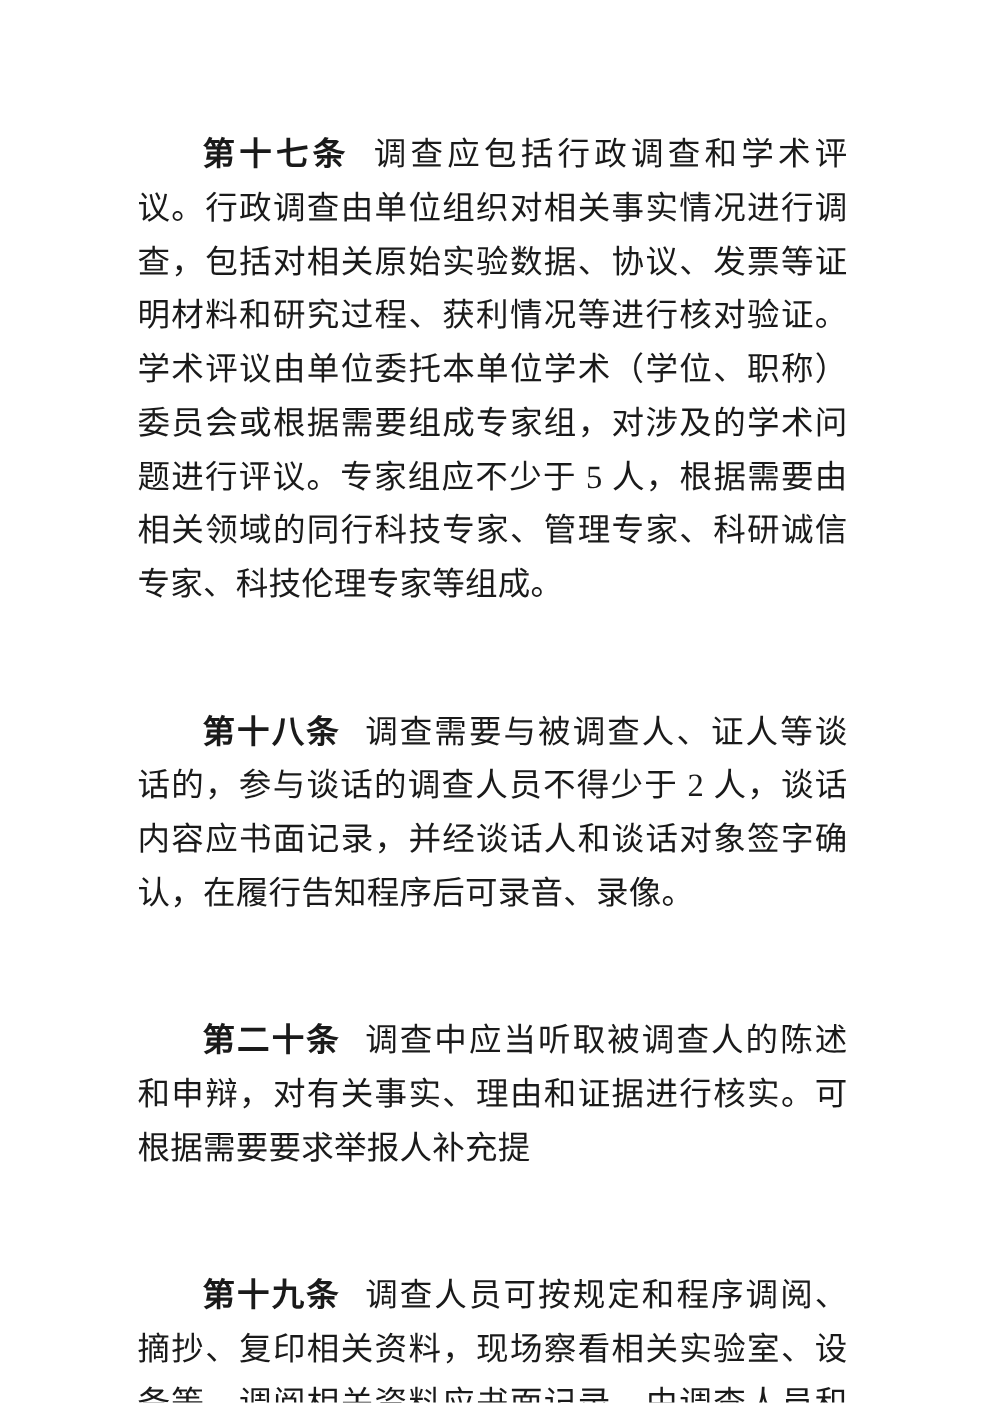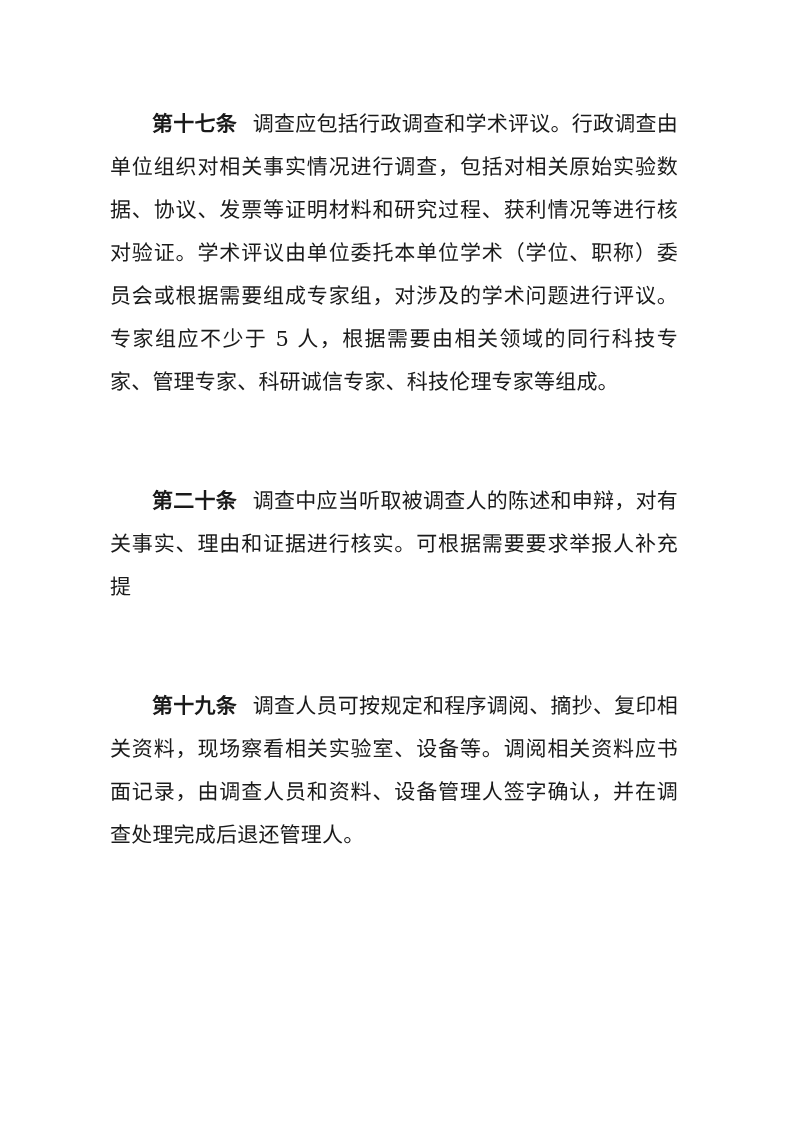--- a/index.html
+++ b/index.html
@@ -19,26 +19,27 @@
     width: 793px;
     height: 1122px;
     padding: 102px 115px 0 110px;
     background: #ffffff;
   }
   .doc-body {
     width: 568px;
   }
   .para {
     margin: 0;
-    font-size: 21px;
+    font-size: 26px;
     line-height: 43px;
     color: #1a1a1a;
     text-align: justify;
     text-indent: 2em;
     letter-spacing: 0.2px;
+    font-family: Liberation Serif, serif;
   }
   .para + .para {
     margin-top: 75px;
   }
   .article-number {
     font-weight: 700;
     margin-right: 0.75em;
   }
   .article-body {
     font-weight: 400;
@@ -47,20 +48,23 @@
 </head>
 <body>
 
 <div class="page">
   <div class="doc-body">
 
     <p class="para">
       <span class="article-number">第十七条</span><span class="article-body">调查应包括行政调查和学术评议。行政调查由单位组织对相关事实情况进行调查，包括对相关原始实验数据、协议、发票等证明材料和研究过程、获利情况等进行核对验证。学术评议由单位委托本单位学术（学位、职称）委员会或根据需要组成专家组，对涉及的学术问题进行评议。专家组应不少于 5 人，根据需要由相关领域的同行科技专家、管理专家、科研诚信专家、科技伦理专家等组成。</span>
     </p>
 
+    <p class="para">
+      <span class="article-number">第十八条</span><span class="article-body">调查需要与被调查人、证人等谈话的，参与谈话的调查人员不得少于 2 人，谈话内容应书面记录，并经谈话人和谈话对象签字确认，在履行告知程序后可录音、录像。</span>
+    </p>
 
     <p class="para">
       <span class="article-number">第二十条</span><span class="article-body">调查中应当听取被调查人的陈述和申辩，对有关事实、理由和证据进行核实。可根据需要要求举报人补充提</span>
     </p>
 
     <p class="para">
       <span class="article-number">第十九条</span><span class="article-body">调查人员可按规定和程序调阅、摘抄、复印相关资料，现场察看相关实验室、设备等。调阅相关资料应书面记录，由调查人员和资料、设备管理人签字确认，并在调查处理完成后退还管理人。</span>
     </p>
 
   </div>

